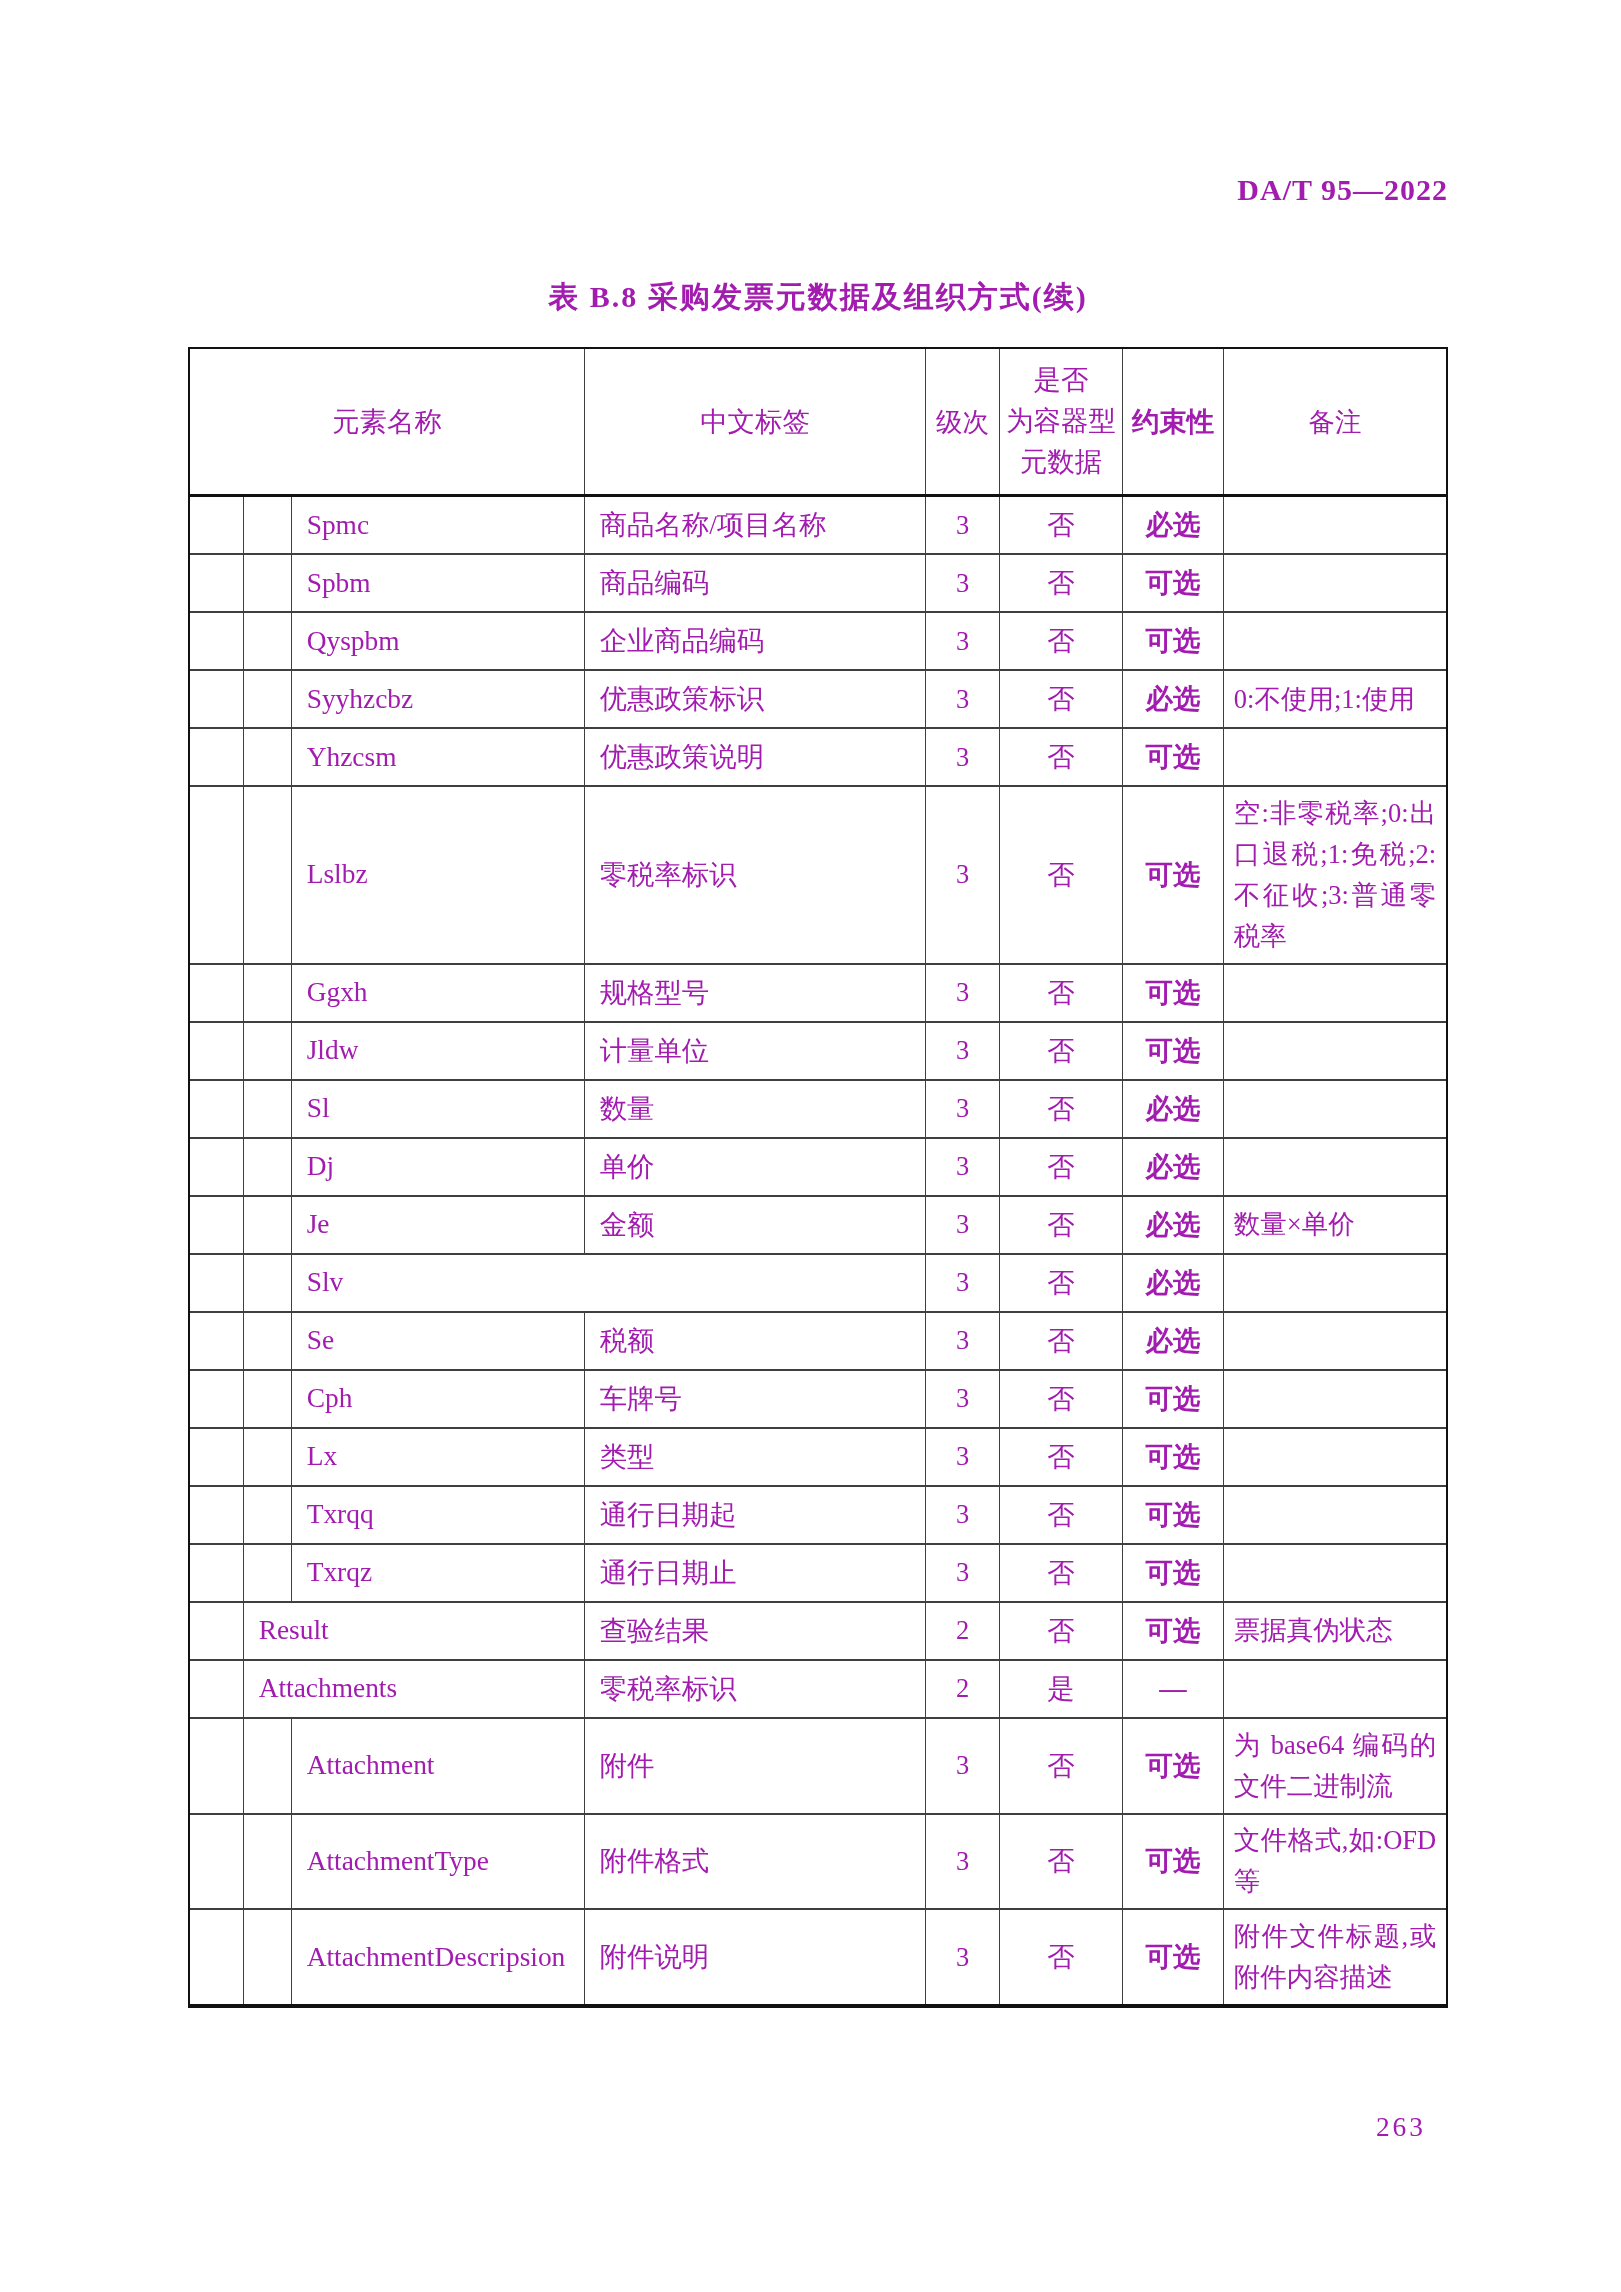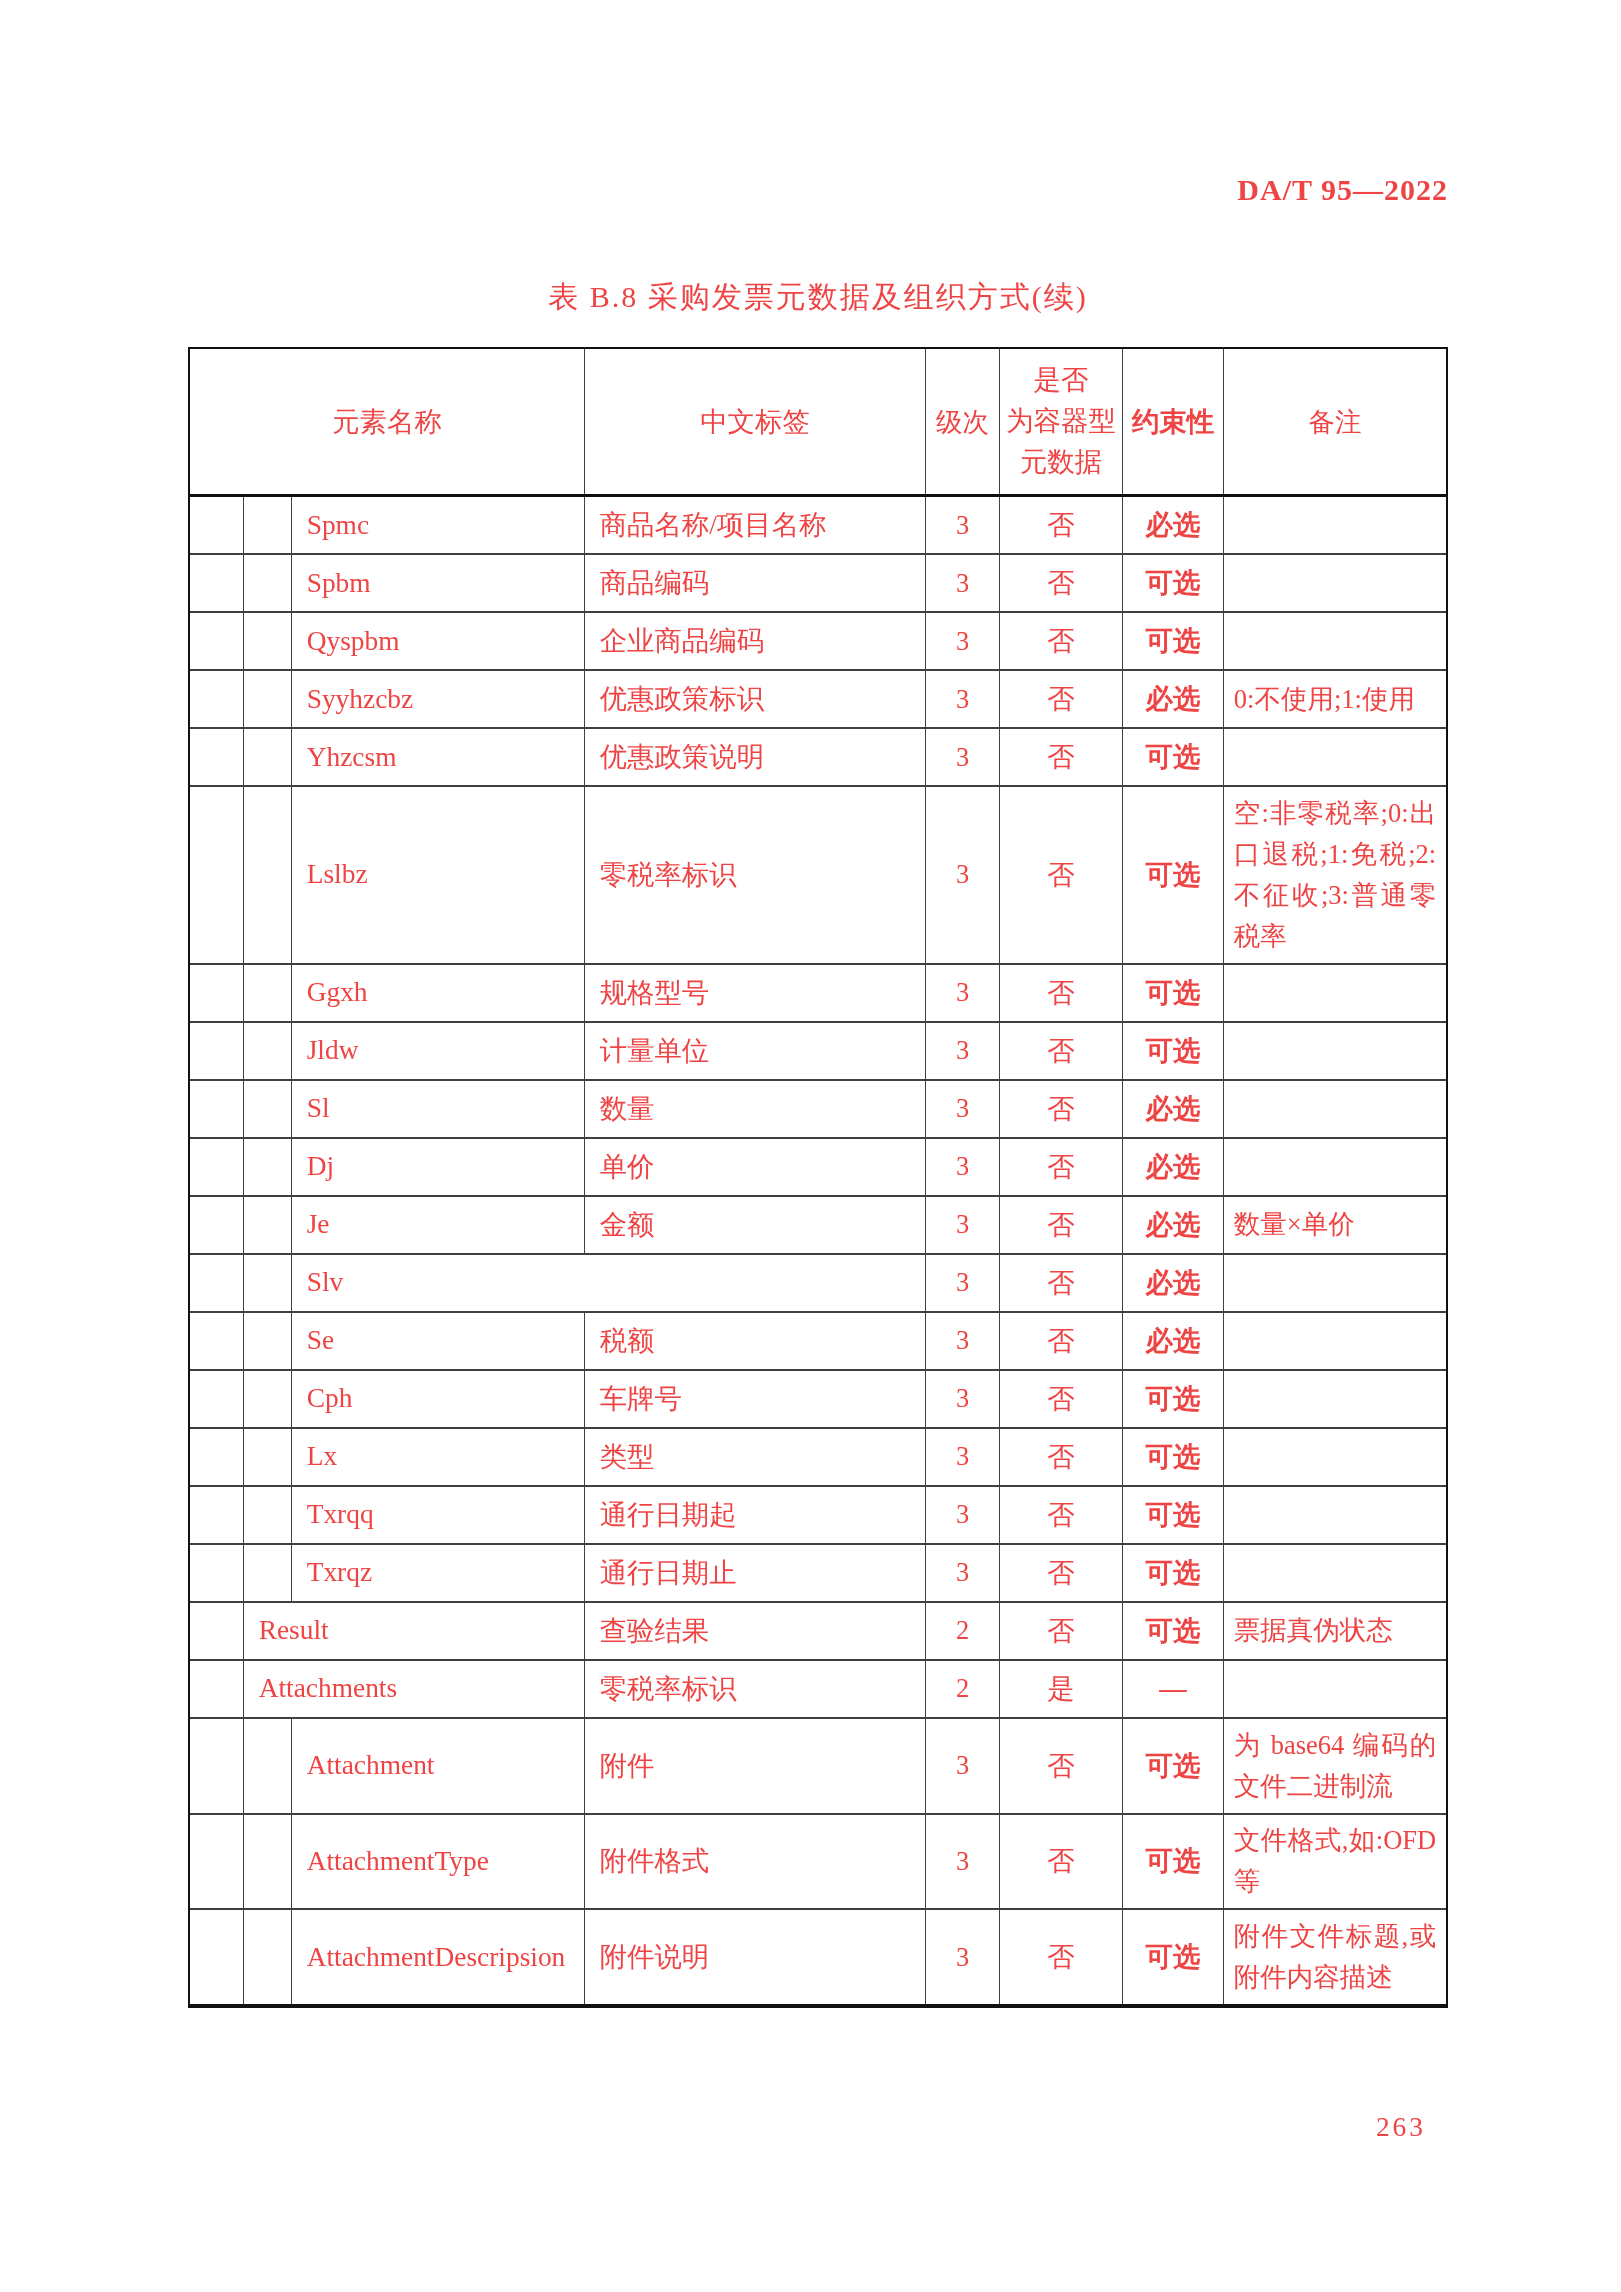--- a/index.html
+++ b/index.html
@@ -1,34 +1,34 @@
 <!DOCTYPE html>
 <html><head>
 <meta charset="utf-8">
 <style>
   html,body{margin:0;padding:0;background:#e8e8e8;}
   .page{
     position:relative;
     width:1621px;height:2293px;
     background:#ffffff;
     font-family:"Liberation Serif","DejaVu Serif",serif;
-    color:#ef4444;
+    color:#a21caf;
     overflow:hidden;
   }
   .doc-code{
     position:absolute;
     top:173px;right:173px;
     font-size:30px;font-weight:bold;
     letter-spacing:1px;
   }
   .table-title{
     position:absolute;
     top:277px;left:188px;width:1260px;
     text-align:center;
-    font-size:30px;font-weight:normal;
+    font-size:30px;font-weight:bold;
     letter-spacing:2px;
   }
   .meta-table{
     position:absolute;
     left:188px;top:347px;width:1260px;
     border:2.9px solid #111;
     border-bottom-width:4.9px;
     box-sizing:border-box;
     background:#fff;
   }

